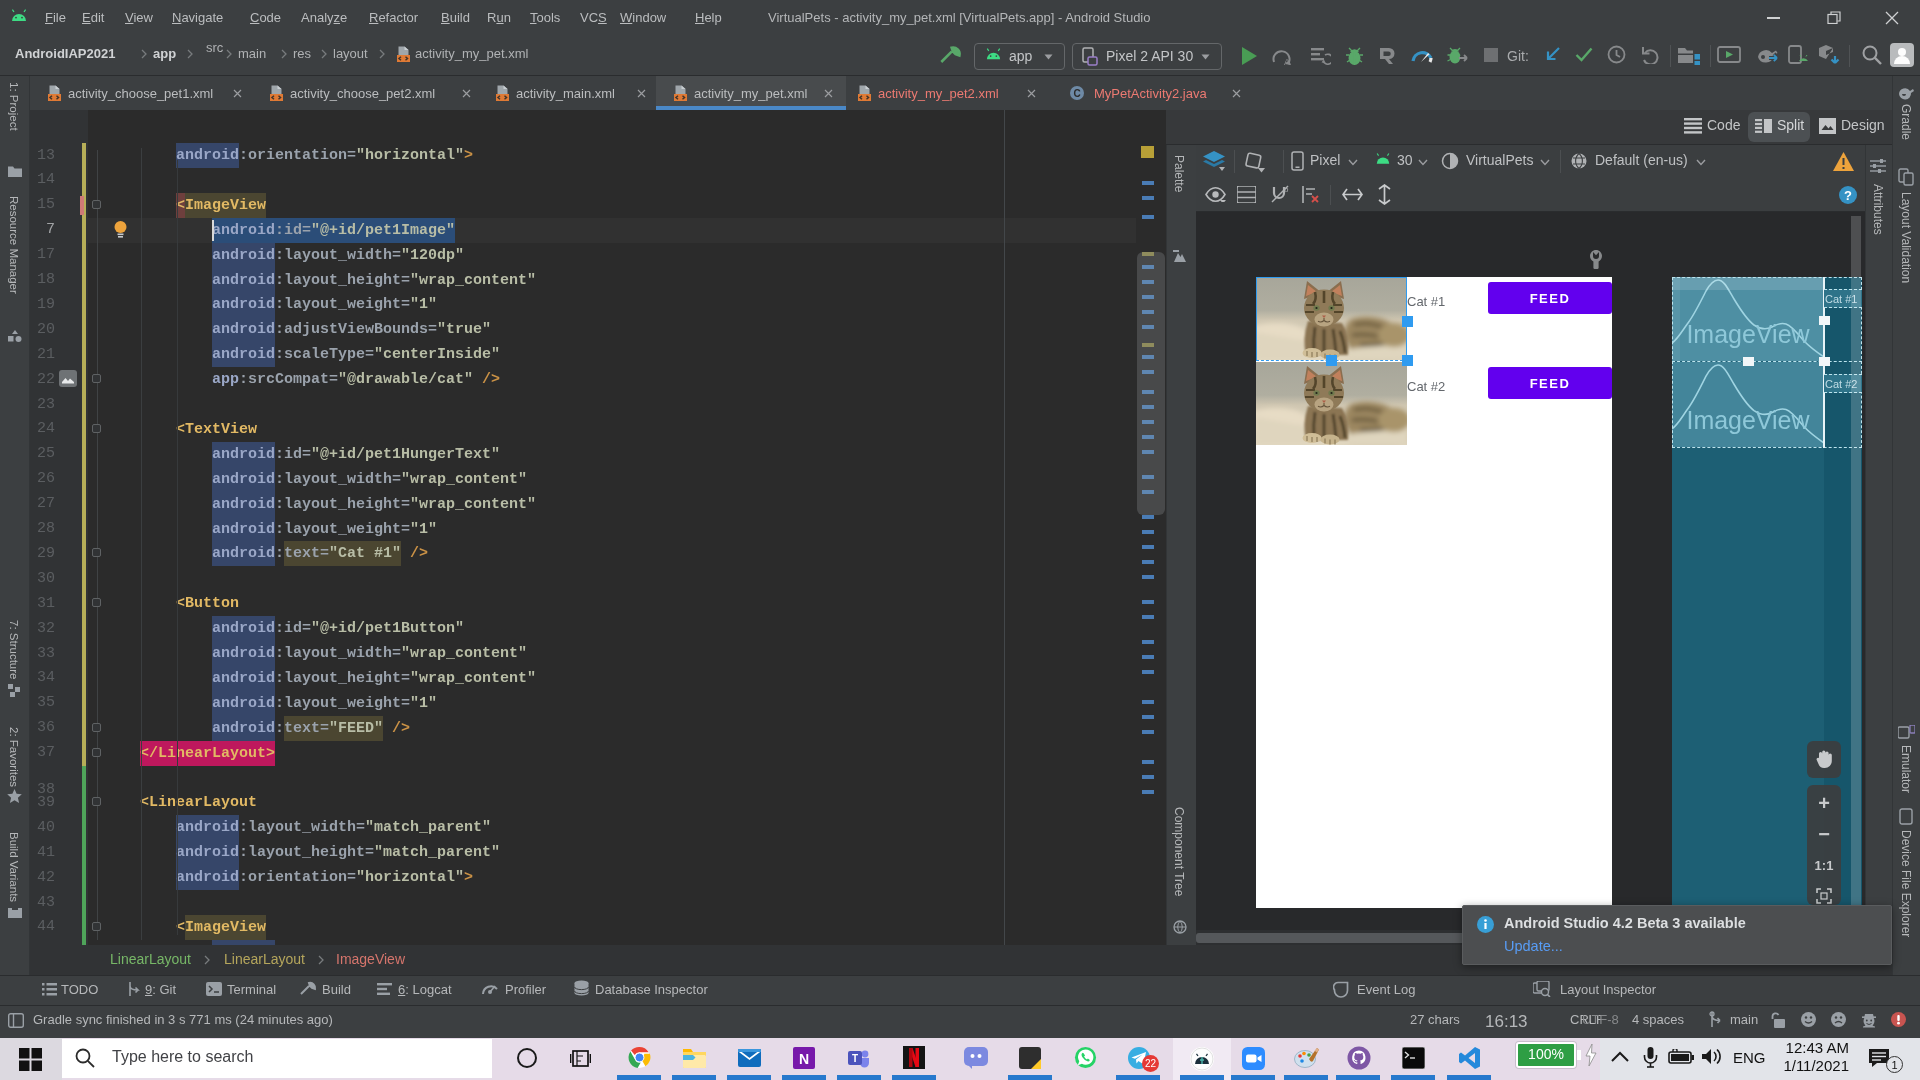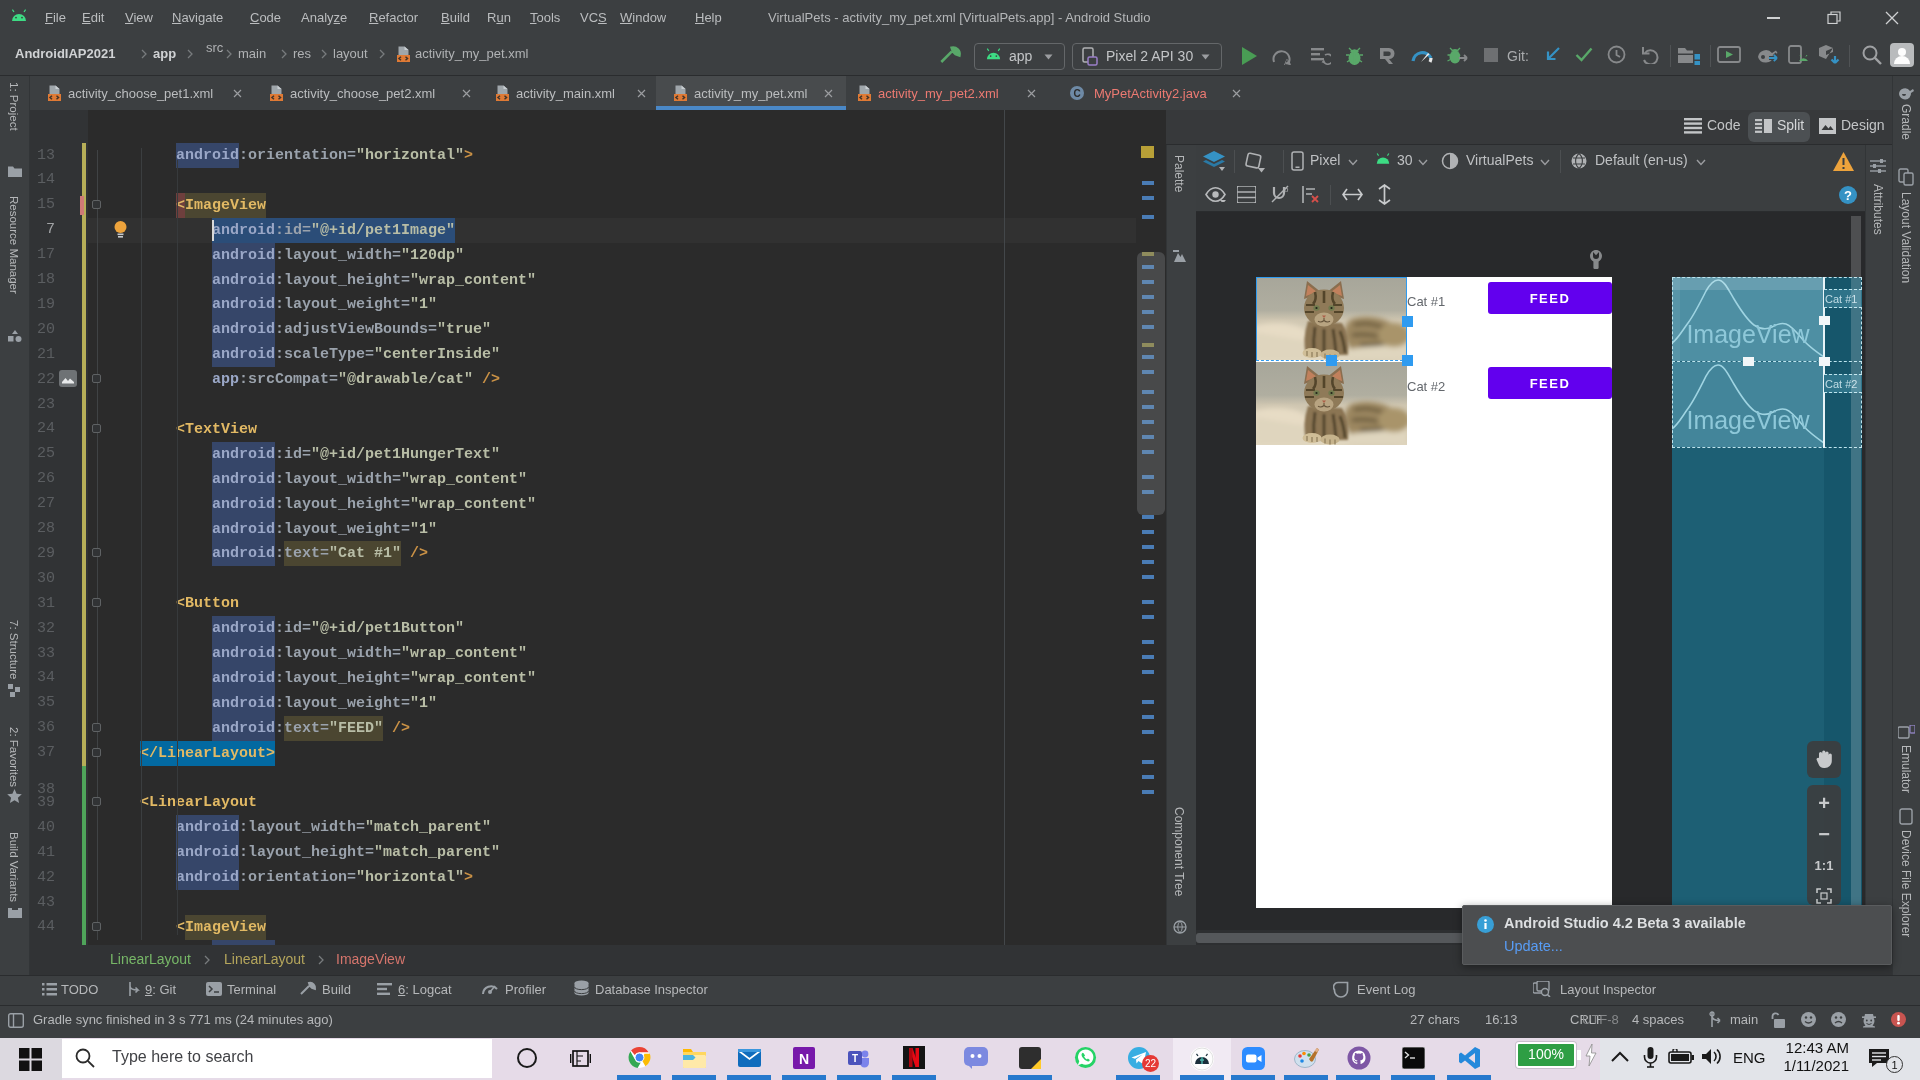--- a/index.html
+++ b/index.html
@@ -362,21 +362,21 @@
 <div class="abs mono" style="left:212.0px;top:690.8px;font-size:15px;line-height:25px;font-weight:bold;color:#9aa7c7;white-space:pre;background:#364669;">android</div>
 <div class="abs mono" style="left:275.0px;top:690.8px;font-size:15px;line-height:25px;font-weight:bold;color:#9aa2ac;white-space:pre;">:layout_weight=</div>
 <div class="abs mono" style="left:410.0px;top:690.8px;font-size:15px;line-height:25px;font-weight:bold;color:#b8bda6;white-space:pre;">"1"</div>
 <div class="abs mono" style="left:30px;top:719.1999999999999px;width:25px;font-size:15px;line-height:18px;color:#5b5e61;text-align:right;">36</div>
 <div class="abs mono" style="left:212.0px;top:715.6999999999999px;font-size:15px;line-height:25px;font-weight:bold;color:#9aa7c7;white-space:pre;background:#364669;">android</div>
 <div class="abs mono" style="left:275.0px;top:715.6999999999999px;font-size:15px;line-height:25px;font-weight:bold;color:#9aa2ac;white-space:pre;">:</div>
 <div class="abs mono" style="left:284.0px;top:715.6999999999999px;font-size:15px;line-height:25px;font-weight:bold;color:#9aa2ac;white-space:pre;background:#4b4631;">text=</div>
 <div class="abs mono" style="left:329.0px;top:715.6999999999999px;font-size:15px;line-height:25px;font-weight:bold;color:#b8bda6;white-space:pre;background:#4b4631;">"FEED"</div>
 <div class="abs mono" style="left:392.0px;top:715.6999999999999px;font-size:15px;line-height:25px;font-weight:bold;color:#cb9246;white-space:pre;">/&gt;</div>
 <div class="abs mono" style="left:30px;top:744.0999999999999px;width:25px;font-size:15px;line-height:18px;color:#5b5e61;text-align:right;">37</div>
-<div class="abs mono" style="left:140.0px;top:740.5999999999999px;font-size:15px;line-height:25px;font-weight:bold;color:#e2b964;white-space:pre;background:#0369a1;">&lt;/LinearLayout&gt;</div>
+<div class="abs mono" style="left:140.0px;top:740.5999999999999px;font-size:15px;line-height:25px;font-weight:bold;color:#e2b964;white-space:pre;background:#be185d;">&lt;/LinearLayout&gt;</div>
 <div class="abs mono" style="left:30px;top:769.0px;width:25px;font-size:15px;line-height:18px;color:#5b5e61;text-align:right;margin-top:12px;">38</div>
 <div class="abs mono" style="left:30px;top:793.9px;width:25px;font-size:15px;line-height:18px;color:#5b5e61;text-align:right;">39</div>
 <div class="abs mono" style="left:140.0px;top:790.4px;font-size:15px;line-height:25px;font-weight:bold;color:#e2b964;white-space:pre;">&lt;</div>
 <div class="abs mono" style="left:149.0px;top:790.4px;font-size:15px;line-height:25px;font-weight:bold;color:#e2b964;white-space:pre;">LinearLayout</div>
 <div class="abs mono" style="left:30px;top:818.8px;width:25px;font-size:15px;line-height:18px;color:#5b5e61;text-align:right;">40</div>
 <div class="abs mono" style="left:176.0px;top:815.3px;font-size:15px;line-height:25px;font-weight:bold;color:#9aa7c7;white-space:pre;background:#364669;">android</div>
 <div class="abs mono" style="left:239.0px;top:815.3px;font-size:15px;line-height:25px;font-weight:bold;color:#9aa2ac;white-space:pre;">:layout_width=</div>
 <div class="abs mono" style="left:365.0px;top:815.3px;font-size:15px;line-height:25px;font-weight:bold;color:#b8bda6;white-space:pre;">"match_parent"</div>
 <div class="abs mono" style="left:30px;top:843.6999999999999px;width:25px;font-size:15px;line-height:18px;color:#5b5e61;text-align:right;">41</div>
 <div class="abs mono" style="left:176.0px;top:840.1999999999999px;font-size:15px;line-height:25px;font-weight:bold;color:#9aa7c7;white-space:pre;background:#364669;">android</div>
@@ -833,21 +833,21 @@
     <line x1="14.5" y1="13.5" x2="17" y2="16" stroke="#9aa0a6" stroke-width="1.6"></line>
   </svg>
 <div class="abs" style="left:1560px;top:982px;font-size:13px;color:#b6b8ba;">Layout Inspector</div>
 <div class="abs" style="left:0px;top:1005px;width:1920px;height:33px;background:#3c3f41;border-top:1px solid #2a2c2e;"></div>
 <svg class="abs" style="left:8px;top:1013px" width="16" height="15" viewBox="0 0 16 15">
 <rect x="0.7" y="0.7" width="14.6" height="13.6" rx="2" fill="none" stroke="#9aa0a6" stroke-width="1.4"></rect>
     <line x1="5.5" y1="0.7" x2="5.5" y2="14.3" stroke="#9aa0a6" stroke-width="1.4"></line>
   </svg>
 <div class="abs" style="left:33px;top:1012px;font-size:13px;color:#b6b8ba;">Gradle sync finished in 3 s 771 ms (24 minutes ago)</div>
 <div class="abs" style="left:1410px;top:1012px;font-size:13px;color:#b6b8ba;">27 chars</div>
-<div class="abs" style="left:1485px;top:1012px;font-size:13px;color:#b6b8ba;">16:13</div>
+<div class="abs" style="left:1485px;top:1012px;font-size:17px;color:#b6b8ba;">16:13</div>
 <div class="abs" style="left:1530px;top:1012px;font-size:13px;color:#b6b8ba;margin-left:40px;">CRLF</div>
 <div class="abs" style="left:1582px;top:1012px;font-size:13px;color:#87898b;">UTF-8</div>
 <div class="abs" style="left:1632px;top:1012px;font-size:13px;color:#b6b8ba;">4 spaces</div>
 <div class="abs" style="left:1730px;top:1012px;font-size:13px;color:#b6b8ba;">main</div>
 <svg class="abs" style="left:1708px;top:1011px" width="15" height="17" viewBox="0 0 15 17">
     <path d="M4 1 v15 M4 5 q0 4.5 8 4.5 M12 9.5 l-2.5 -2.5 M12 9.5 l-2.5 2.5" stroke="#9aa0a6" stroke-width="1.6" fill="none"></path>
     <circle cx="4" cy="3" r="2" fill="none" stroke="#9aa0a6" stroke-width="1.3"></circle>
   </svg>
 <svg class="abs" style="left:1770px;top:1011px" width="15" height="17" viewBox="0 0 15 17">
     <rect x="4" y="8" width="11" height="9" rx="1" fill="#9aa0a6"></rect>

